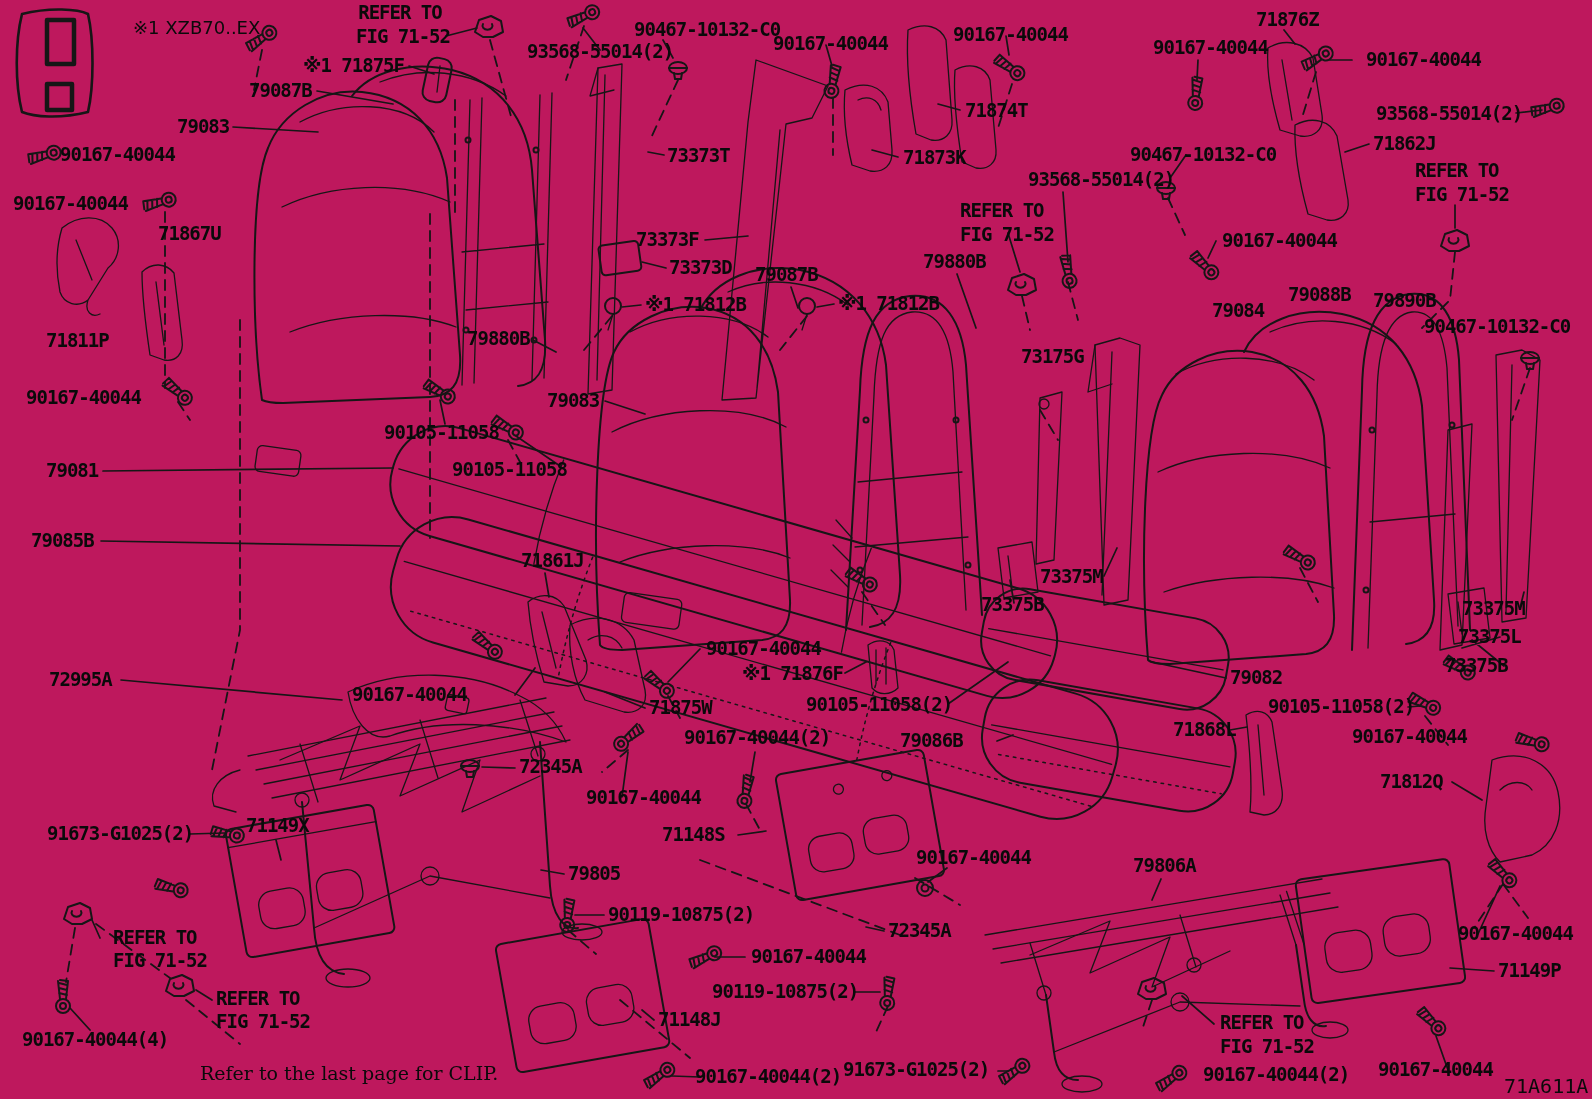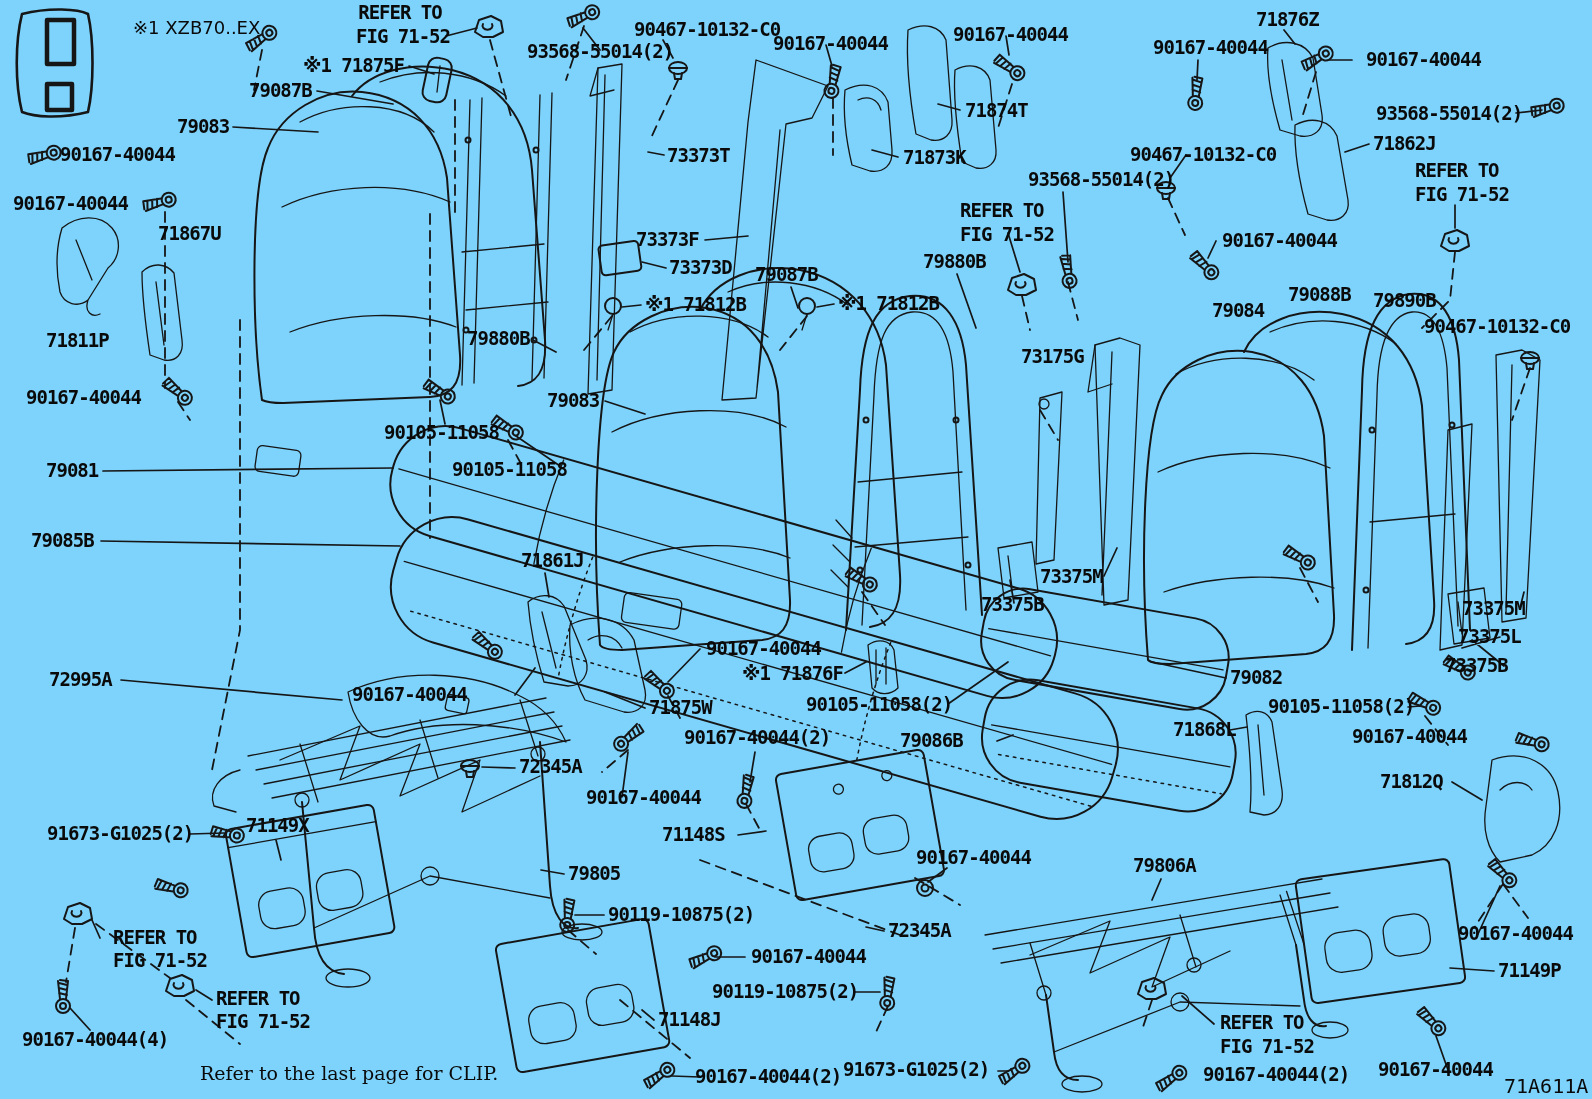--- a/index.html
+++ b/index.html
@@ -1,17 +1,17 @@
 <!DOCTYPE html>
 <html><head>
 <meta charset="utf-8">
 <title>Rear seat &amp; seat track parts diagram</title>
 <style>
   html,body{margin:0;padding:0;background:#ffffff;}
-  .stage{position:relative;width:1592px;height:1099px;background:#7dd3fc;overflow:hidden;}
+  .stage{position:relative;width:1592px;height:1099px;background:#be185d;overflow:hidden;}
   svg{display:block;}
   .art{stroke:#161616;fill:none;stroke-width:2;stroke-linejoin:round;stroke-linecap:round;}
   .thin{stroke-width:1.3;}
   .thick{stroke-width:4.5;}
   .dash{stroke-dasharray:10 7;stroke-width:1.8;}
   .dots{stroke-dasharray:2.5 5;stroke-width:1.5;}
   .lead{stroke-width:1.7;}
   .lbl{font:bold 19px "DejaVu Sans Mono","DejaVu Sans",monospace;letter-spacing:-1px;fill:#0a0a0a;white-space:pre;}
   .plain{font:18px "DejaVu Sans","Liberation Sans",sans-serif;font-weight:normal;letter-spacing:0;}
   .note{font:19px "DejaVu Serif","Liberation Serif",serif;font-weight:normal;letter-spacing:0;}

